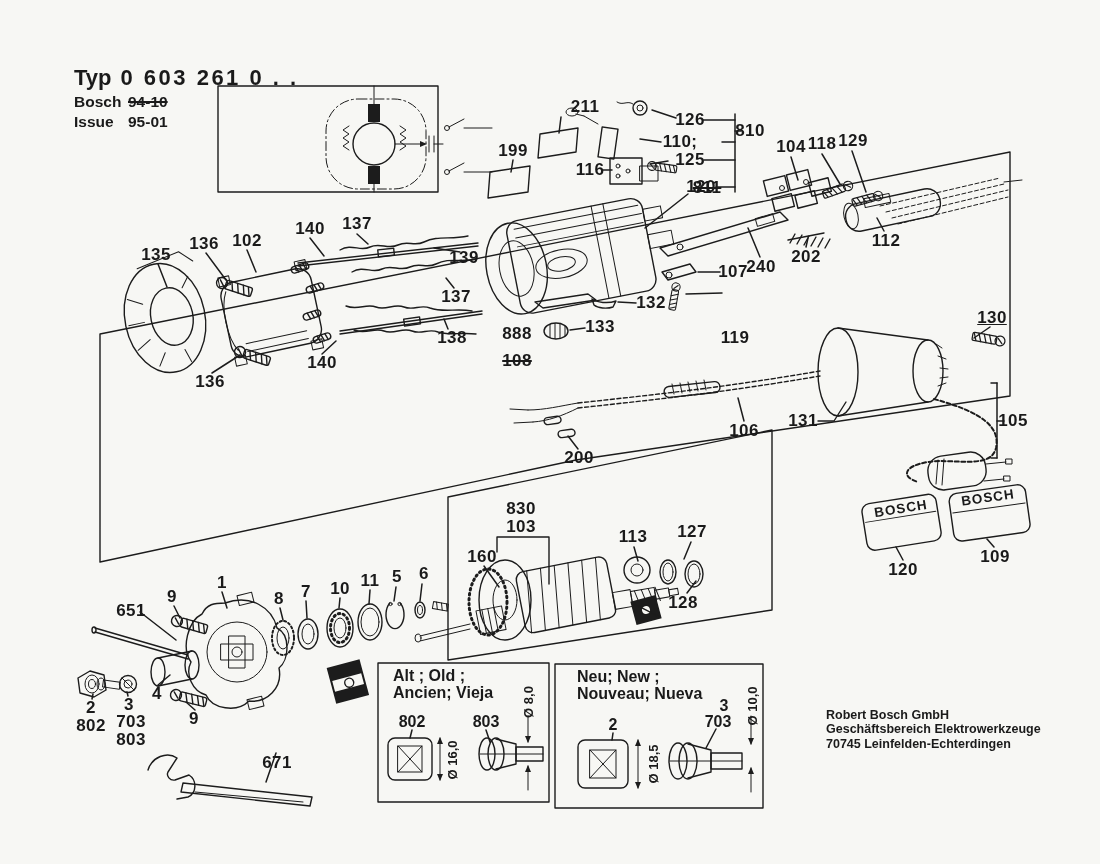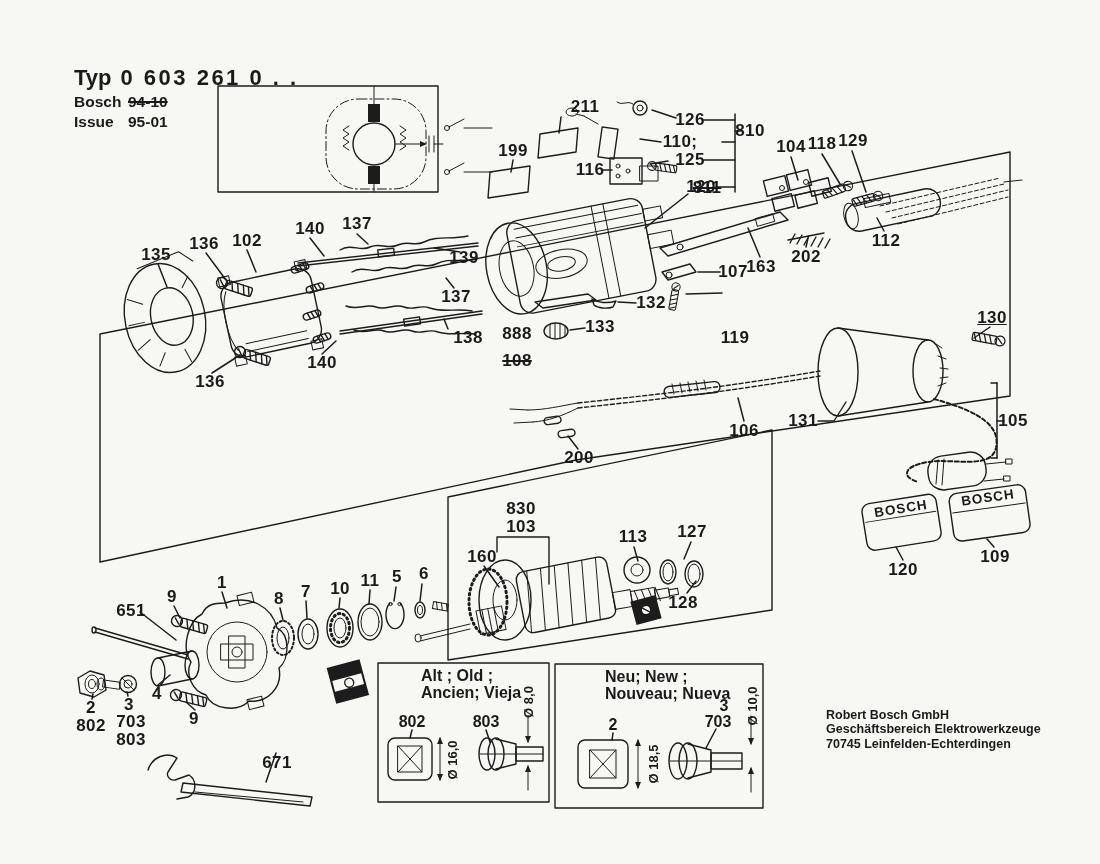--- a/index.html
+++ b/index.html
@@ -22,21 +22,21 @@
           letter-spacing:.4px;white-space:nowrap;}
   .plabel.strike{text-decoration:line-through;text-decoration-thickness:2.2px;margin-top:46px;}
 
   .header{position:absolute;left:74px;top:66px;line-height:1.1;}
   .typ-line{font-size:22px;font-weight:700;}
   .typ-line .typ-val{margin-left:9px;letter-spacing:2.5px;}
   .meta-line{font-size:15.5px;font-weight:700;margin-top:3px;}
   .meta-line .lbl{display:inline-block;width:54px;}
   .meta-line .strike{text-decoration:line-through;text-decoration-thickness:2px;}
 
-  .box-title{position:absolute;font-weight:700;font-size:16px;line-height:1.08;white-space:nowrap;margin-left:28px;}
+  .box-title{position:absolute;font-weight:700;font-size:16px;line-height:1.08;white-space:nowrap;}
   .box-label{position:absolute;transform:translate(-50%,-50%);font-weight:700;font-size:16px;white-space:nowrap;}
   .dim{position:absolute;transform:translate(-50%,-50%) rotate(-90deg);font-weight:700;font-size:13px;white-space:nowrap;}
   .plate-text{position:absolute;font-weight:700;font-size:13.5px;letter-spacing:1px;transform:rotate(-9deg);}
   .footer{position:absolute;left:826px;top:703px;font-size:12.5px;font-weight:700;line-height:1.14;}
   .footer .gap{height:5px;}
 </style>
 </head>
 <body>
 
 <div class="page">
@@ -495,31 +495,31 @@
       <span class="plabel" style="left: 680px; top: 142px;">110;</span>
       <span class="plabel strike" style="left: 707px; top: 142px;">811</span>
       <span class="plabel" style="left: 690px; top: 160px;">125</span>
       <span class="plabel" style="left: 590px; top: 170px;">116</span>
       <span class="plabel" style="left: 701px; top: 187px;">120</span>
       <span class="plabel" style="left: 791px; top: 147px;">104</span>
       <span class="plabel" style="left: 822px; top: 144px;">118</span>
       <span class="plabel" style="left: 853px; top: 141px;">129</span>
       <span class="plabel" style="left: 886px; top: 241px;">112</span>
       <span class="plabel" style="left: 806px; top: 257px;">202</span>
-      <span class="plabel" style="left: 761px; top: 267px;">163</span>
+      <span class="plabel" style="left: 761px; top: 267px;">240</span>
       <span class="plabel" style="left: 733px; top: 272px;">107</span>
       <span class="plabel" style="left: 735px; top: 294px; margin-top: 44px;">119</span>
       <span class="plabel" style="left: 651px; top: 303px;">132</span>
       <span class="plabel" style="left: 600px; top: 327px;">133</span>
       <span class="plabel strike" style="left: 517px; top: 315px;">108</span>
       <span class="plabel" style="left: 517px; top: 334px;">888</span>
       <span class="plabel" style="left: 464px; top: 258px;">139</span>
       <span class="plabel" style="left: 357px; top: 224px;">137</span>
       <span class="plabel" style="left: 456px; top: 297px;">137</span>
-      <span class="plabel" style="left: 468px; top: 338px;">138</span>
+      <span class="plabel" style="left: 452px; top: 338px;">138</span>
       <span class="plabel" style="left: 310px; top: 229px;">140</span>
       <span class="plabel" style="left: 322px; top: 363px;">140</span>
       <span class="plabel" style="left: 247px; top: 241px;">102</span>
       <span class="plabel" style="left: 204px; top: 244px;">136</span>
       <span class="plabel" style="left: 210px; top: 382px;">136</span>
       <span class="plabel" style="left: 156px; top: 255px;">135</span>
       <span class="plabel" style="left: 992px; top: 318px; text-decoration: underline;">130</span>
       <span class="plabel" style="left: 1013px; top: 421px;">105</span>
       <span class="plabel" style="left: 744px; top: 431px;">106</span>
       <span class="plabel" style="left: 803px; top: 421px;">131</span>

